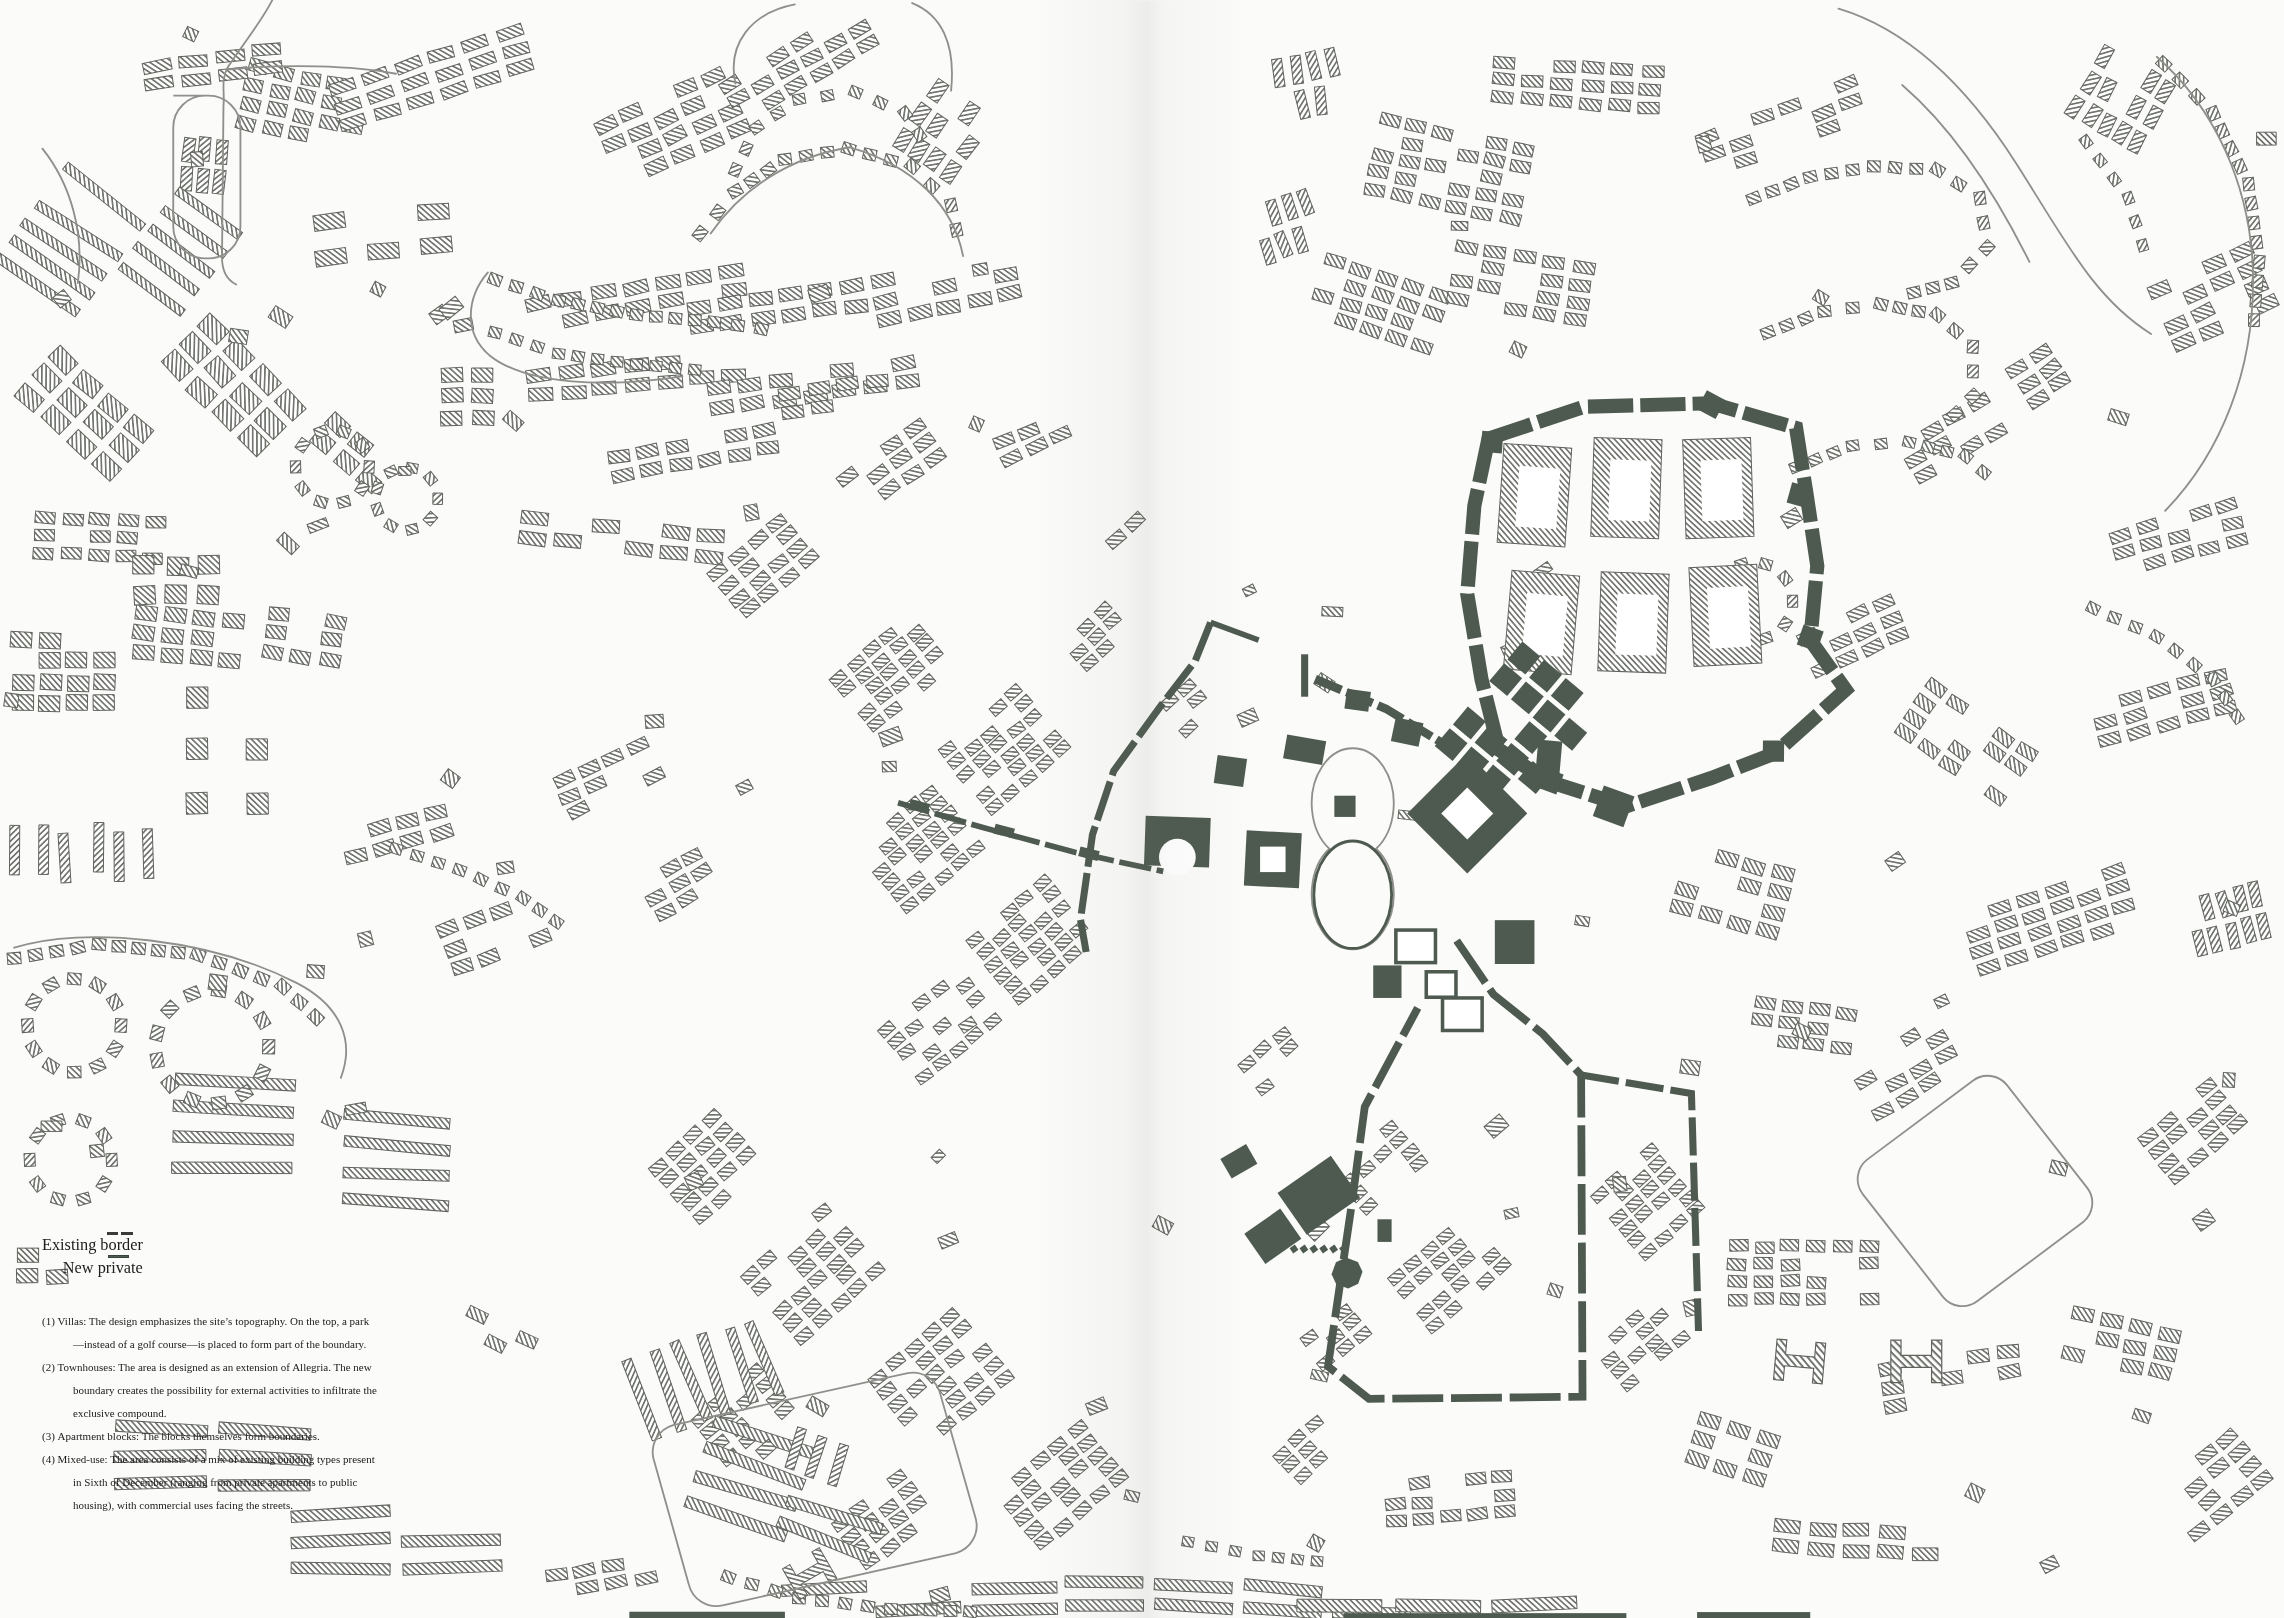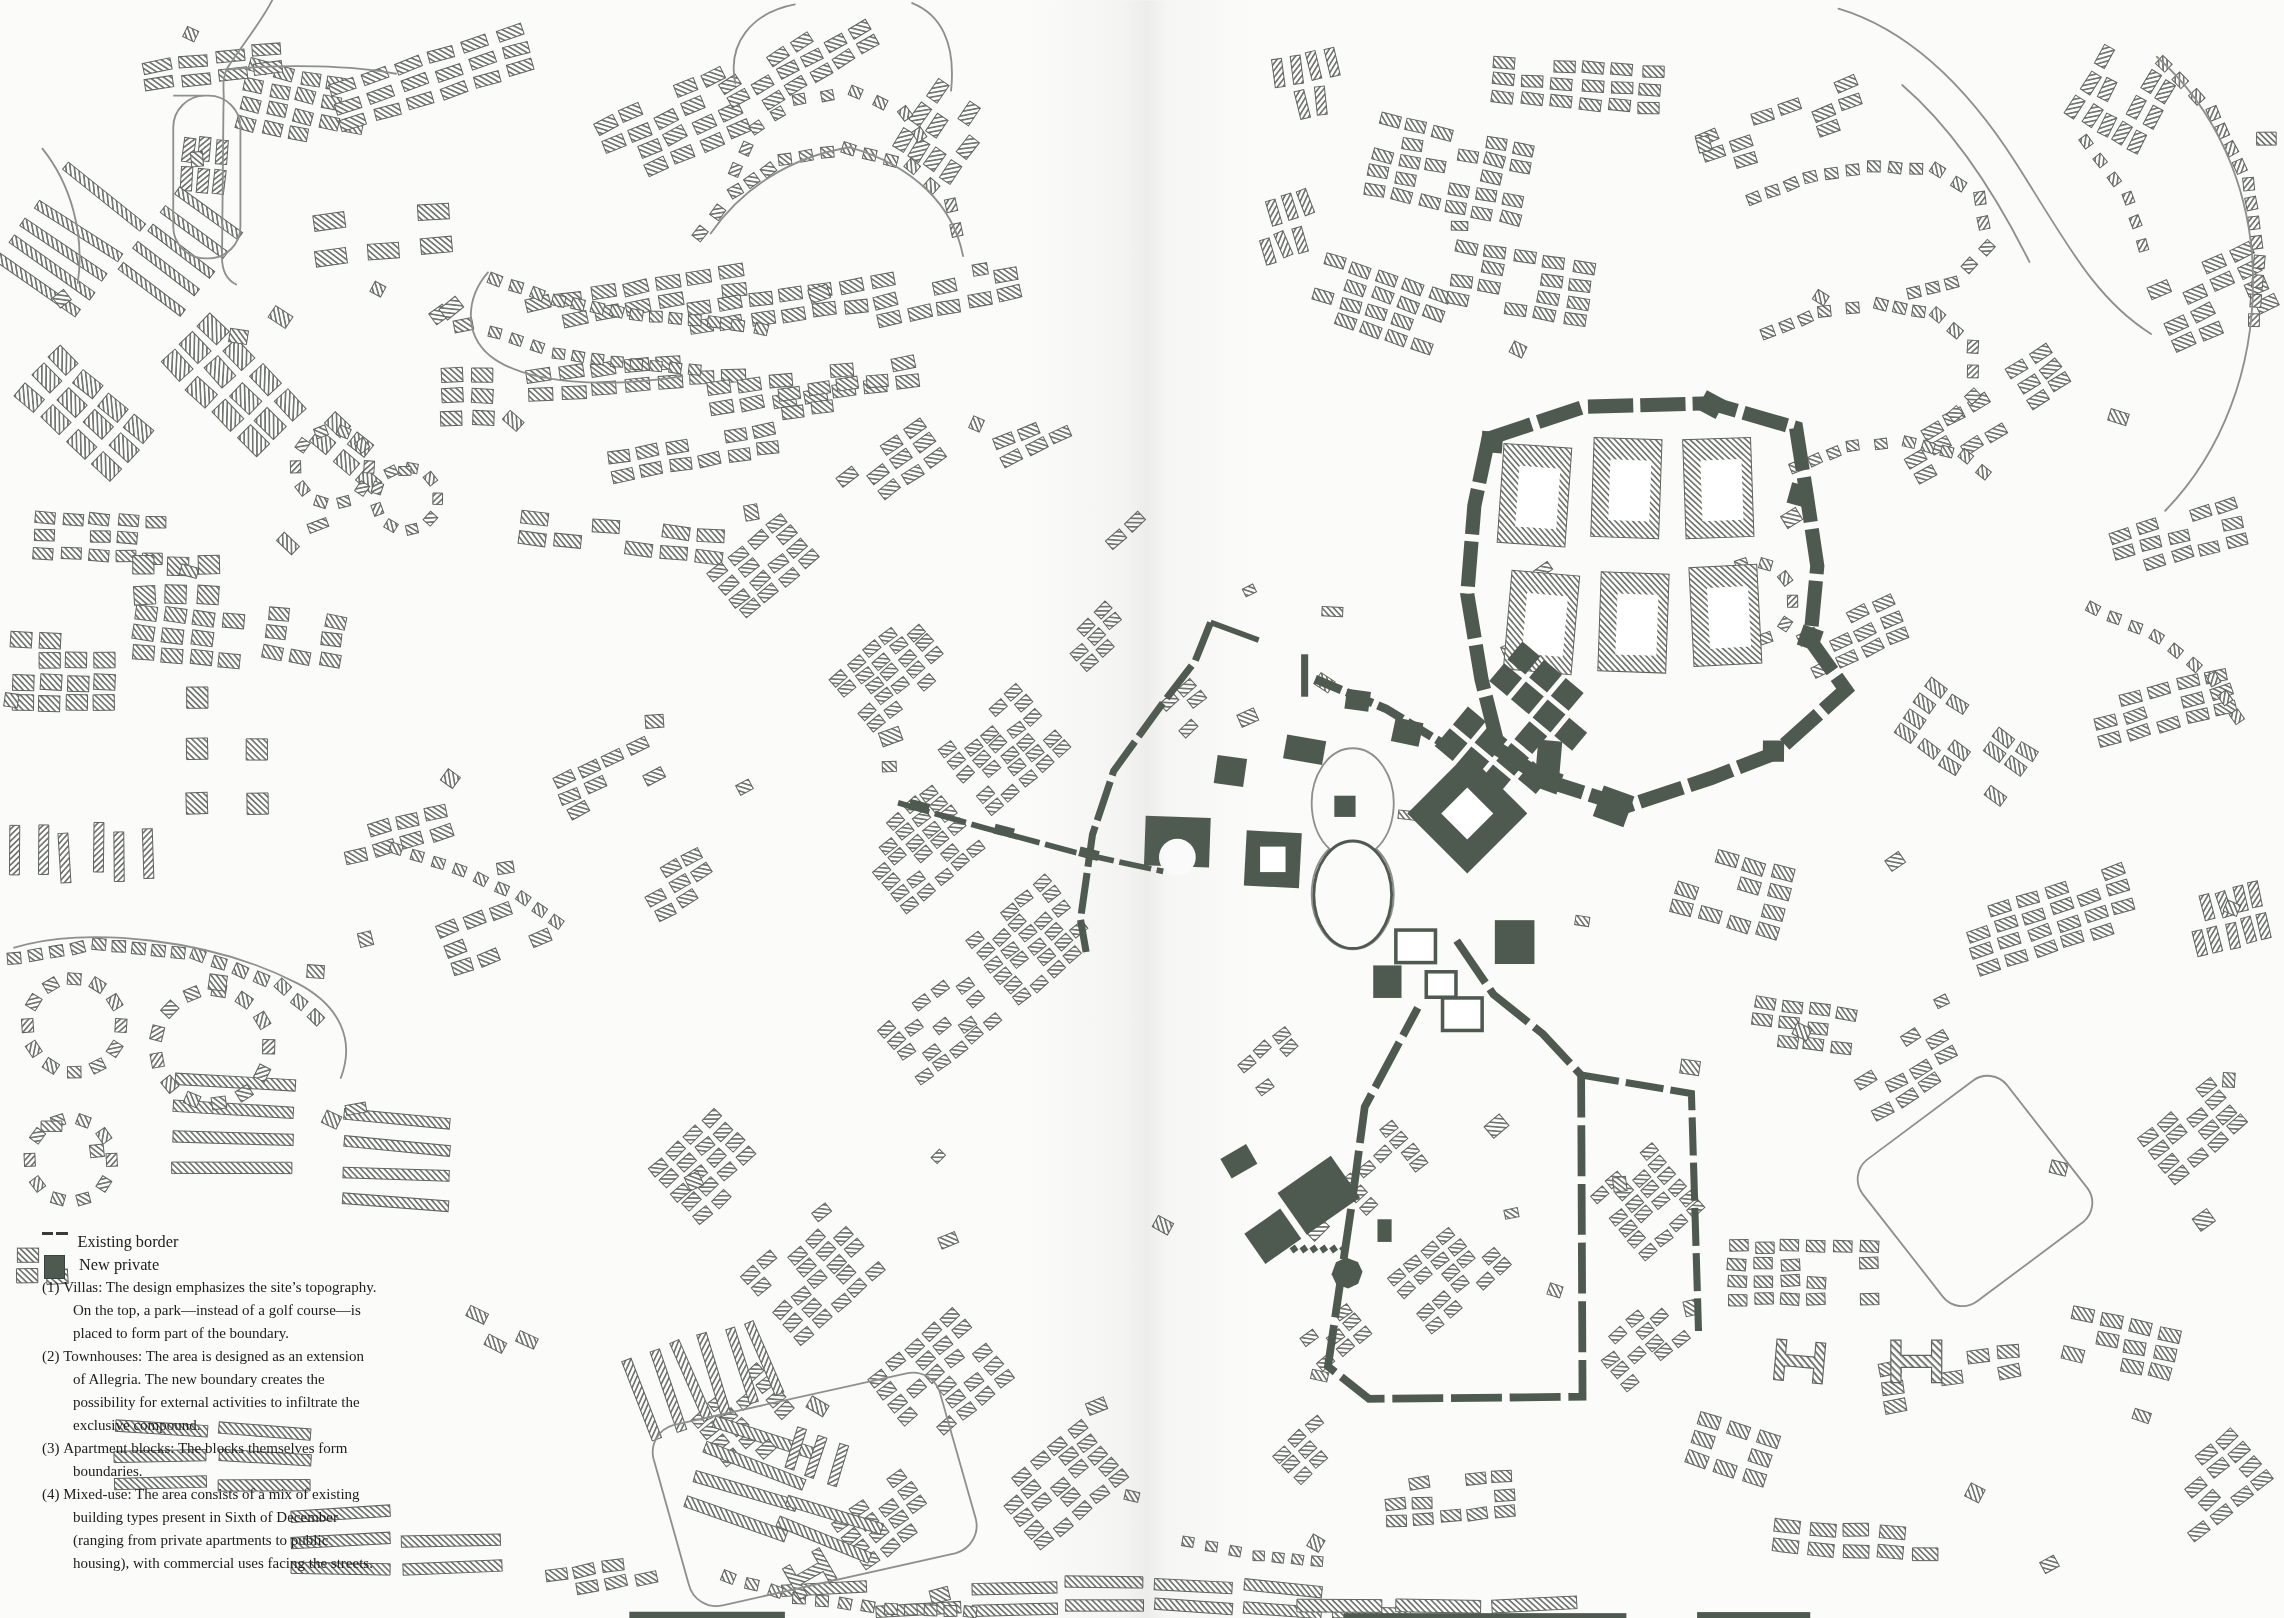--- a/index.html
+++ b/index.html
@@ -4,26 +4,26 @@
 <style>
   html,body{margin:0;padding:0;}
   body{
     width:2284px;height:1619px;position:relative;overflow:hidden;
     background:#fbfbf9;
     font-family:"Liberation Serif", serif;
   }
   #map{position:absolute;left:0;top:0;}
   .textblock{position:absolute;color:#202020;}
   #legend{left:42px;top:1232px;}
-  .legend-row{display:flex;align-items:flex-start;height:23px;font-size:16.3px;}
+  .legend-row{display:flex;align-items:flex-end;height:23px;font-size:16.3px;flex-direction:column;}
   .sym{display:inline-block;margin-right:10px;}
   .sym-line{width:25.5px;height:2.8px;background:
     linear-gradient(90deg,#3a3a38 0 10.6px,transparent 10.6px 14px,#3a3a38 14px 100%);}
   .sym-square{width:19px;height:22px;margin-left:2.1px;margin-right:14px;border:0.7px solid #39453c;}
-  #notes{left:42px;top:1276px;width:338px;font-size:15px;line-height:23px;}
+  #notes{left:42px;top:1310px;width:338px;font-size:11px;line-height:23px;}
   .note{padding-left:31px;text-indent:-31px;}
   .note .num{display:inline;}
   .note .txt{display:inline;}
 </style>
 </head>
 <body>
 
 <svg id="map" width="2284" height="1619" viewBox="0 0 3230 2289">
     <defs>
       <pattern id="h" width="6" height="6" patternUnits="userSpaceOnUse" patternTransform="rotate(45)">

